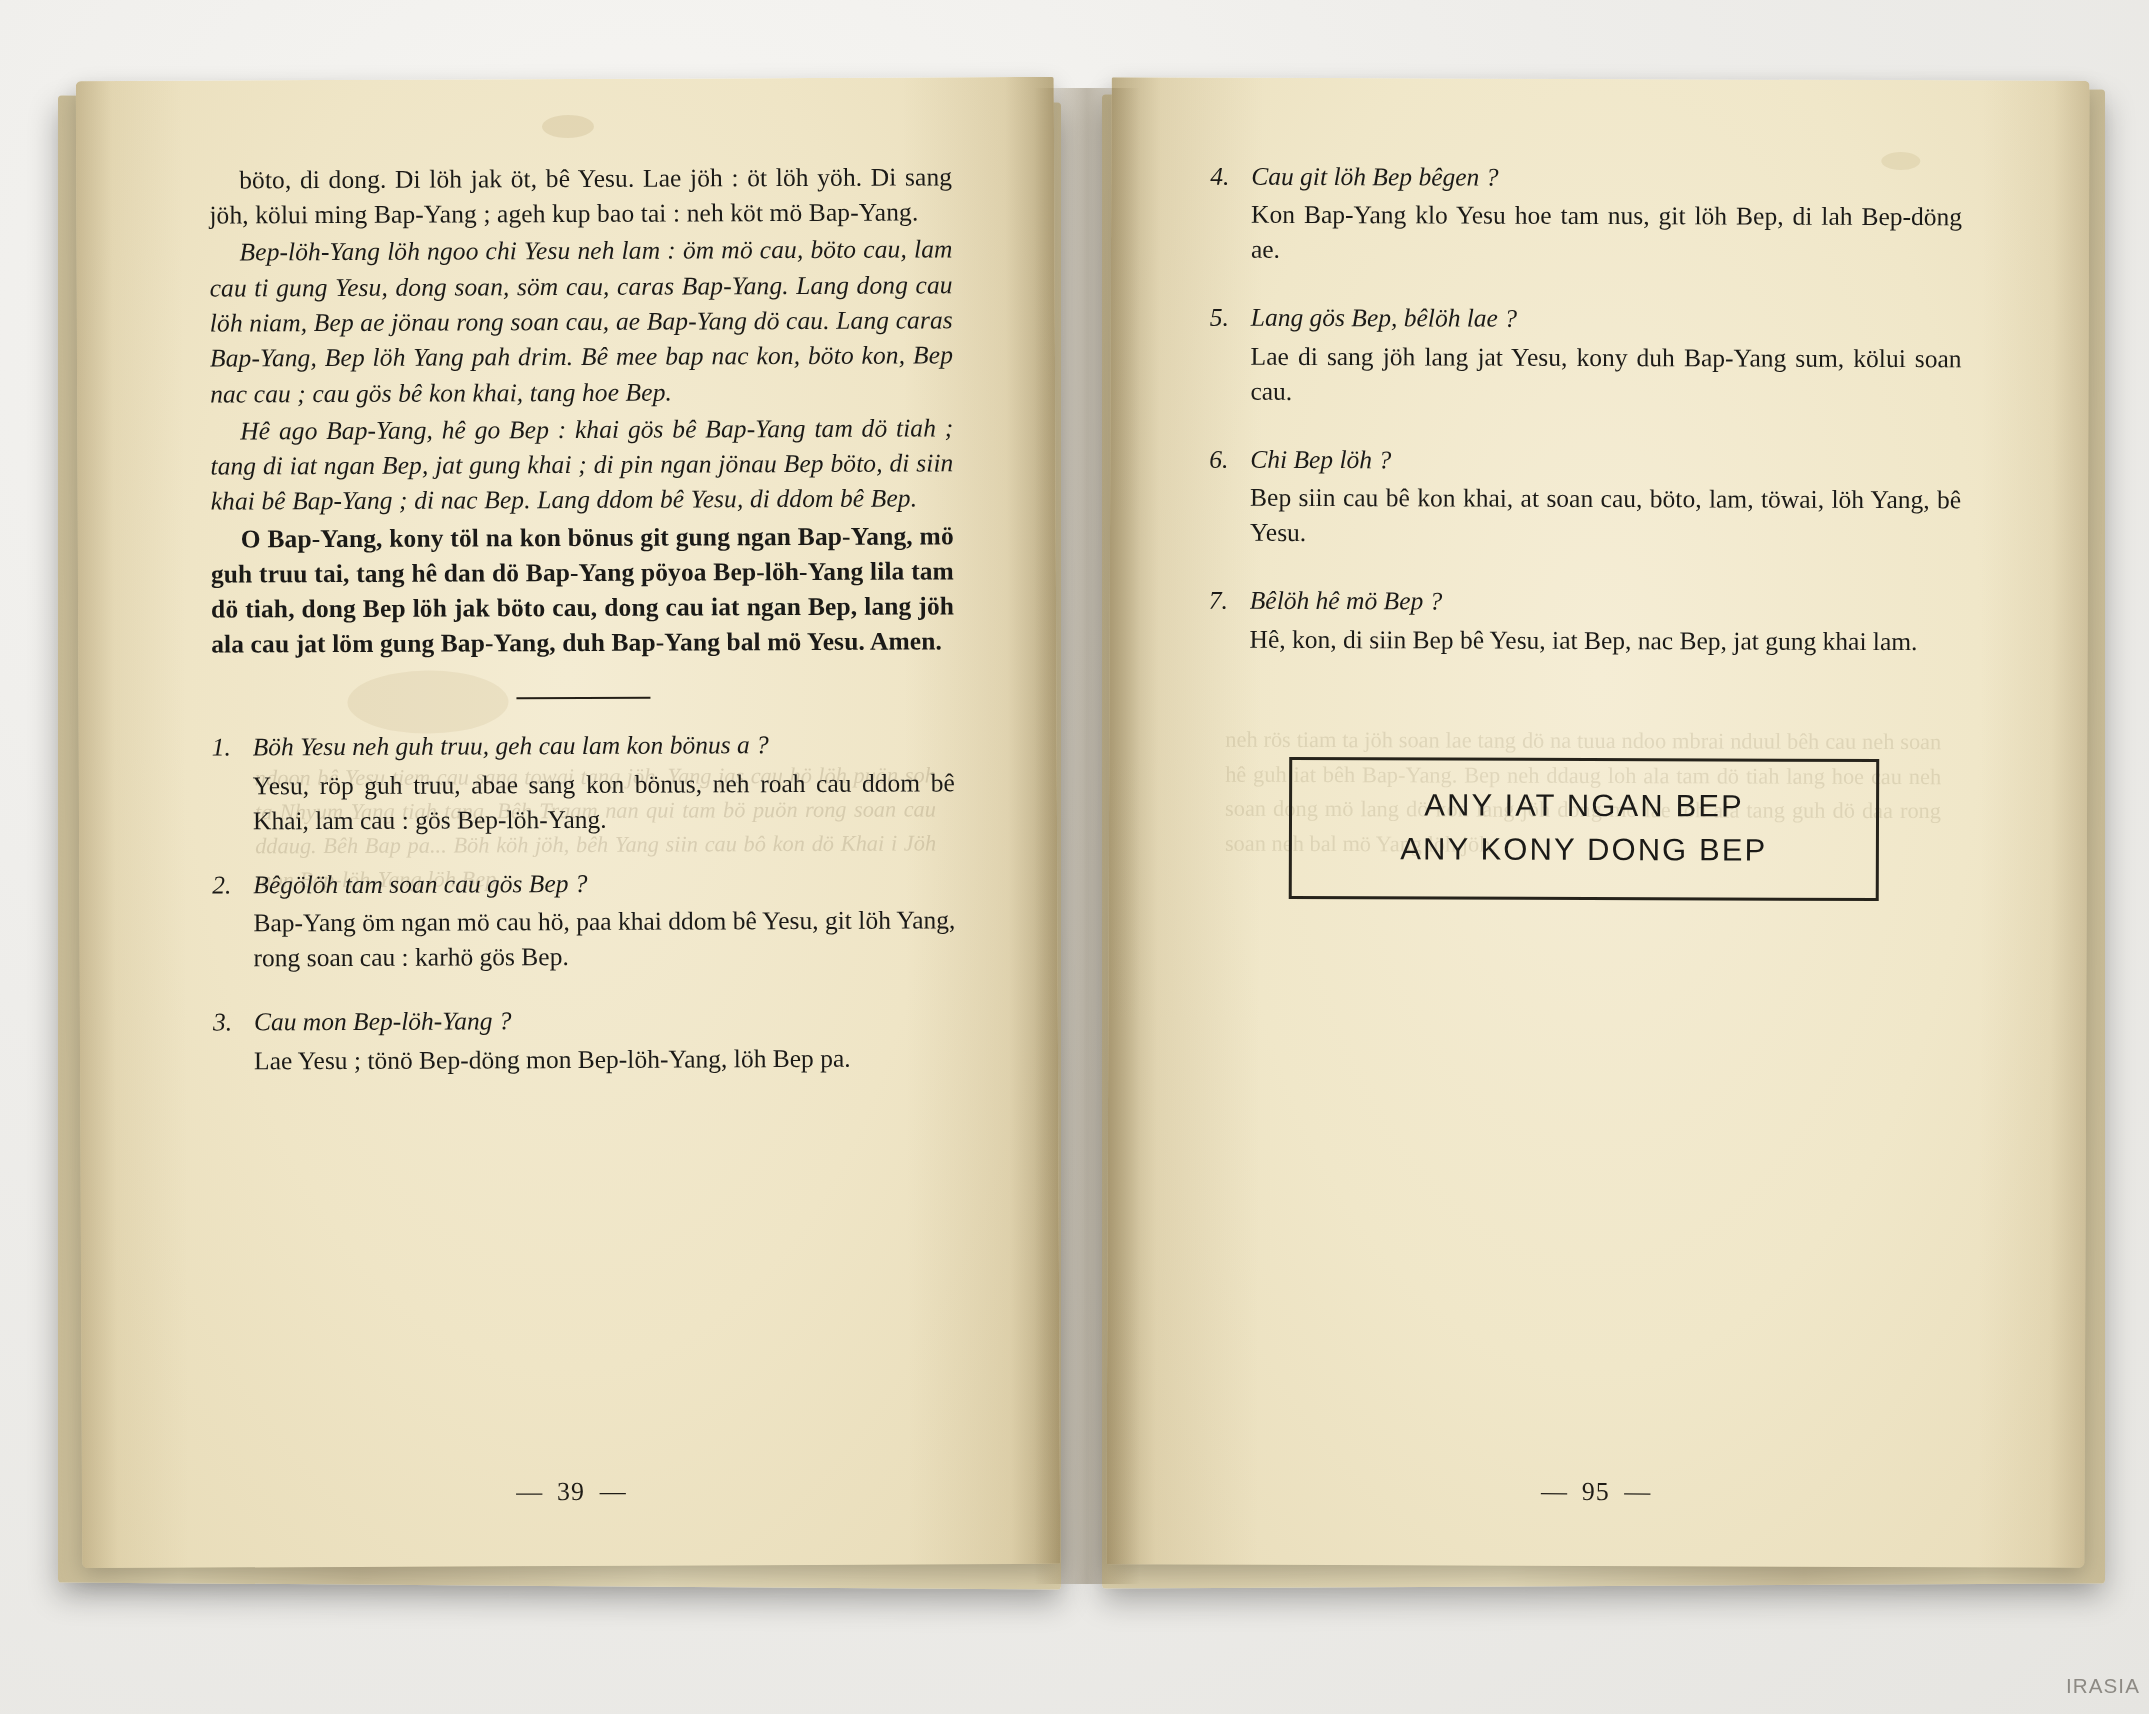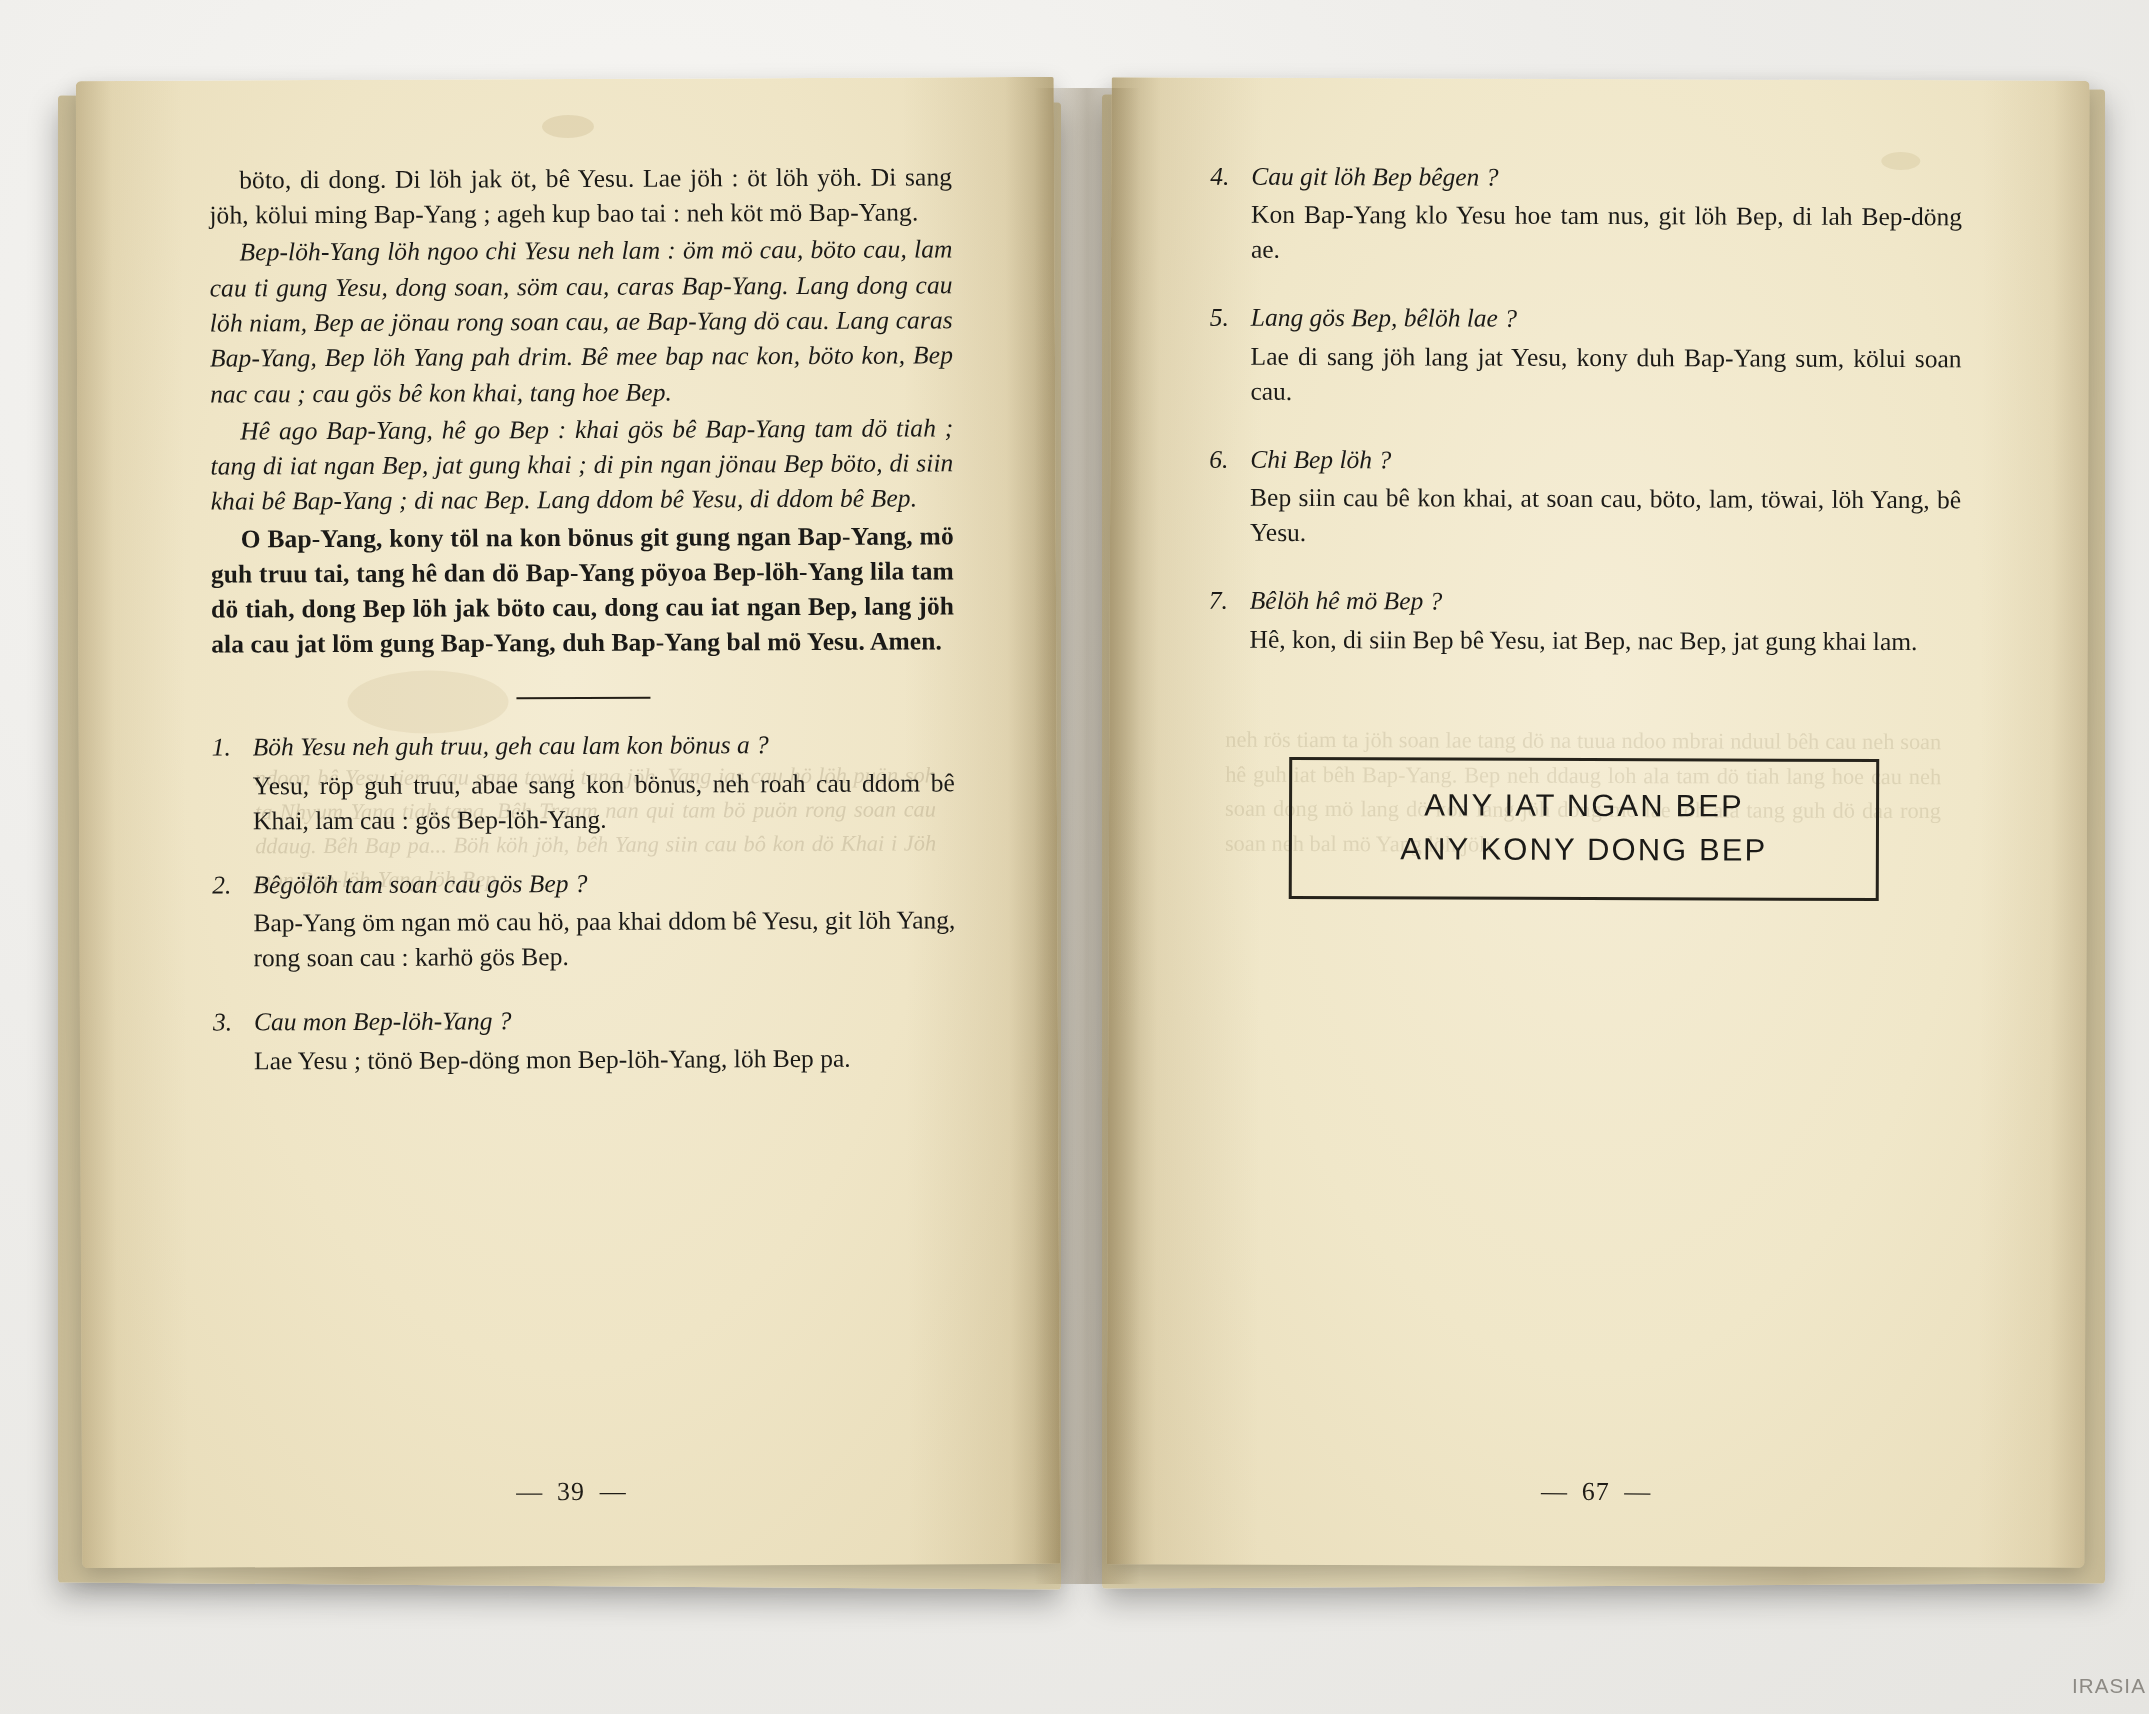--- a/index.html
+++ b/index.html
@@ -217,21 +217,21 @@
     width: 716px;
     left: 116px;
     top: 645px;
     text-align: justify;
     pointer-events: none;
   }
 
   
   #watermark {
     position: absolute;
-    right: 3px;
+    right: 9px;
     bottom: 16px;
     font-family: "Liberation Sans", sans-serif;
     font-size: 20.6px;
     letter-spacing: 1.1px;
     color: #8d8a84;
   }
 </style>
 </head>
 <body>
 
@@ -333,21 +333,21 @@
 
         <div class="framed">
           <div>ANY IAT NGAN BEP</div>
           <div>ANY KONY DONG BEP</div>
         </div>
 
       </div>
 
       <div class="folio">
         <span class="dash">—</span>
-        &nbsp;<span>67</span>&nbsp;
+        &nbsp;<span>95</span>&nbsp;
         <span class="dash">—</span>
       </div>
     </div>
 
     <div class="gutter"></div>
   </div>
 
   <div id="watermark">IRASIA</div>
 </div>
 

